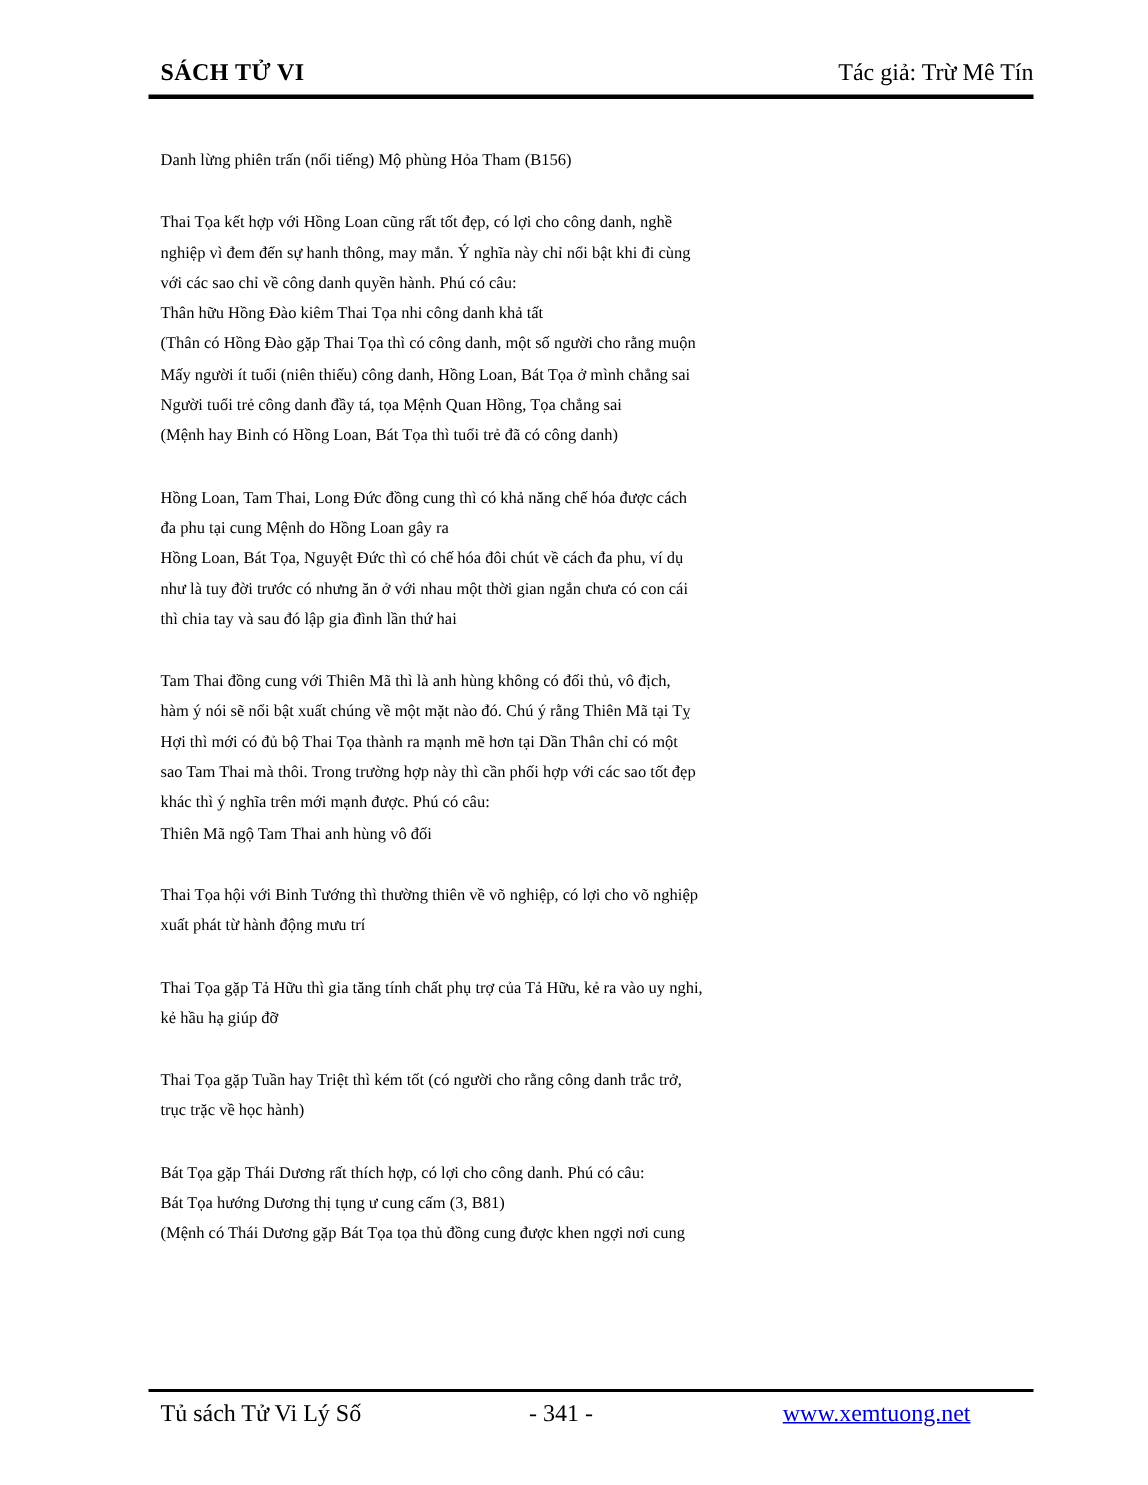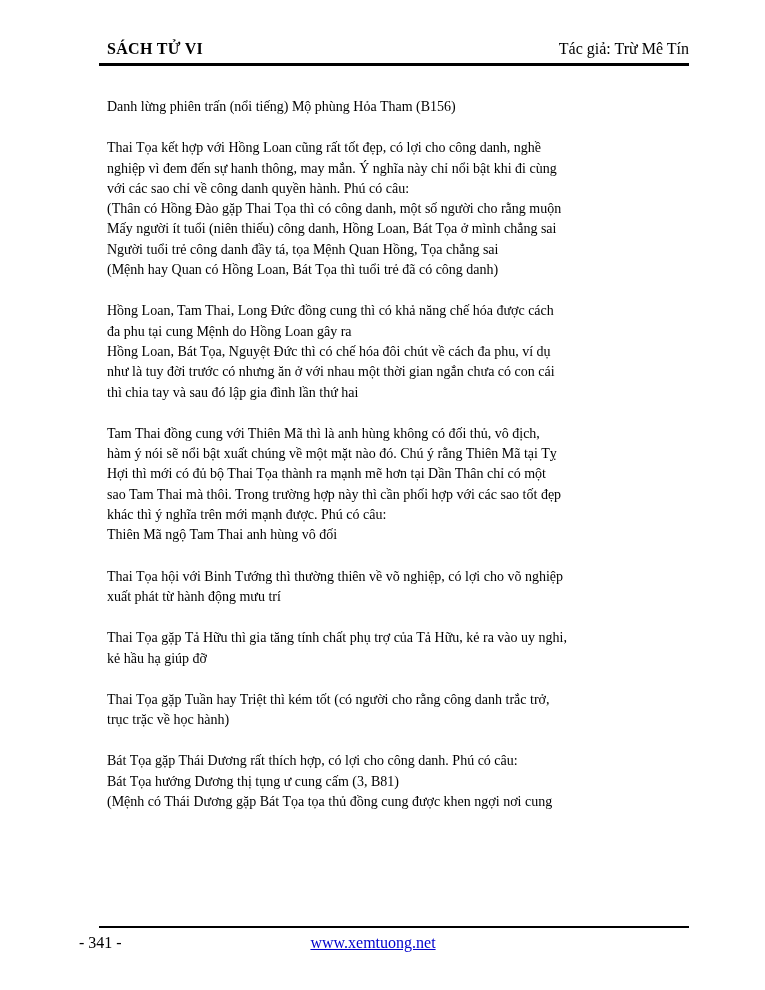--- a/index.html
+++ b/index.html
@@ -32,21 +32,21 @@
   .page-header .book-title {
     font-weight: bold;
     padding-left: 8px;
     letter-spacing: 0.3px;
   }
   .page-body {
     position: absolute;
     top: 97px;
     left: 107px;
     right: 40px;
-    font-size: 14px;
+    font-size: 11px;
     line-height: 20.3px;
   }
   .paragraph {
     margin: 0 0 21px 0;
   }
   .text-line {
     white-space: nowrap;
   }
   .page-footer {
     position: absolute;
@@ -56,21 +56,21 @@
     border-top: 2px solid #000000;
     padding-top: 5px;
     display: grid;
     grid-template-columns: 1fr auto 1fr;
     align-items: baseline;
     font-size: 16px;
     line-height: 19px;
   }
   .footer-left  { text-align: left; padding-left: 8px; }
   .footer-center{ text-align: left; transform: translateX(-20px); }
-  .footer-right { padding-right: 42px; }
+  .footer-right { text-align: right; padding-right: 42px; }
   .site-link {
     color: #0000cc;
     text-decoration: underline;
     cursor: pointer;
   }
 </style>
 </head>
 <body>
 
 <div class="page">
@@ -83,24 +83,25 @@
   <div class="page-body">
 
     <div class="paragraph">
       <div class="text-line">Danh lừng phiên trấn (nổi tiếng) Mộ phùng Hỏa Tham (B156)</div>
     </div>
 
     <div class="paragraph">
       <div class="text-line">Thai Tọa kết hợp với Hồng Loan cũng rất tốt đẹp, có lợi cho công danh, nghề</div>
       <div class="text-line">nghiệp vì đem đến sự hanh thông, may mắn. Ý nghĩa này chỉ nổi bật khi đi cùng</div>
       <div class="text-line">với các sao chỉ về công danh quyền hành. Phú có câu:</div>
+      <div class="text-line">Thân hữu Hồng Đào kiêm Thai Tọa nhi công danh khả tất</div>
       <div class="text-line">(Thân có Hồng Đào gặp Thai Tọa thì có công danh, một số người cho rằng muộn</div>
       <div class="text-line">Mấy người ít tuổi (niên thiếu) công danh, Hồng Loan, Bát Tọa ở mình chẳng sai</div>
       <div class="text-line">Người tuổi trẻ công danh đầy tá, tọa Mệnh Quan Hồng, Tọa chẳng sai</div>
-      <div class="text-line">(Mệnh hay Quan có Hồng Loan, Bát Tọa thì tuổi trẻ đã có công danh)</div>
+      <div class="text-line">(Mệnh hay Binh có Hồng Loan, Bát Tọa thì tuổi trẻ đã có công danh)</div>
     </div>
 
     <div class="paragraph">
       <div class="text-line">Hồng Loan, Tam Thai, Long Đức đồng cung thì có khả năng chế hóa được cách</div>
       <div class="text-line">đa phu tại cung Mệnh do Hồng Loan gây ra</div>
       <div class="text-line">Hồng Loan, Bát Tọa, Nguyệt Đức thì có chế hóa đôi chút về cách đa phu, ví dụ</div>
       <div class="text-line">như là tuy đời trước có nhưng ăn ở với nhau một thời gian ngắn chưa có con cái</div>
       <div class="text-line">thì chia tay và sau đó lập gia đình lần thứ hai</div>
     </div>
 
@@ -130,19 +131,20 @@
 
     <div class="paragraph">
       <div class="text-line">Bát Tọa gặp Thái Dương rất thích hợp, có lợi cho công danh. Phú có câu:</div>
       <div class="text-line">Bát Tọa hướng Dương thị tụng ư cung cấm (3, B81)</div>
       <div class="text-line">(Mệnh có Thái Dương gặp Bát Tọa tọa thủ đồng cung được khen ngợi nơi cung</div>
     </div>
 
   </div>
 
   <div class="page-footer">
+    <span class="footer-left">Tủ sách Tử Vi Lý Số</span>
     <span class="footer-center">- 341 -</span>
     <span class="footer-right">
       <a class="site-link">www.xemtuong.net</a>
     </span>
   </div>
 
 </div>
 
 </body></html>

